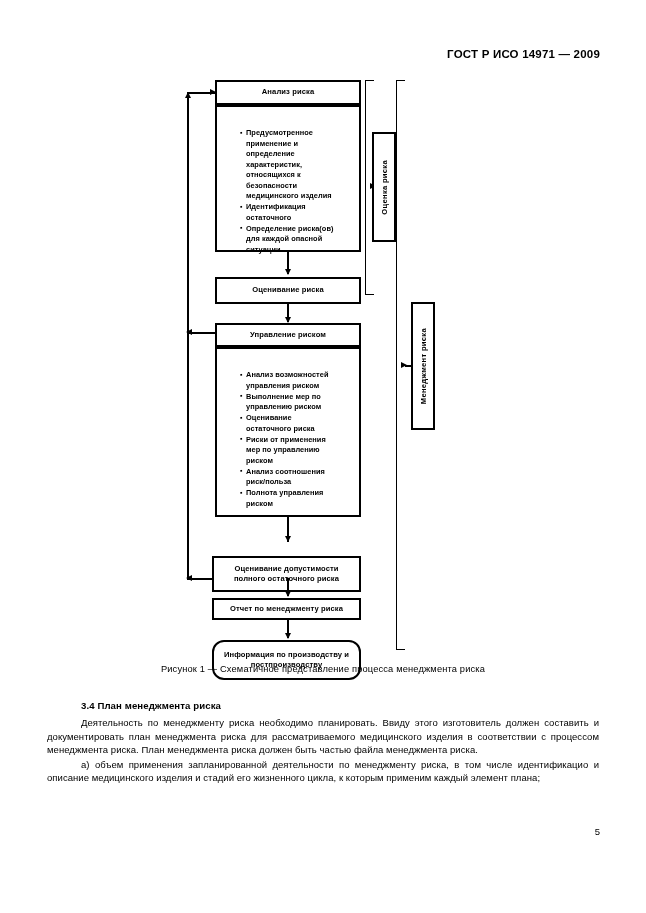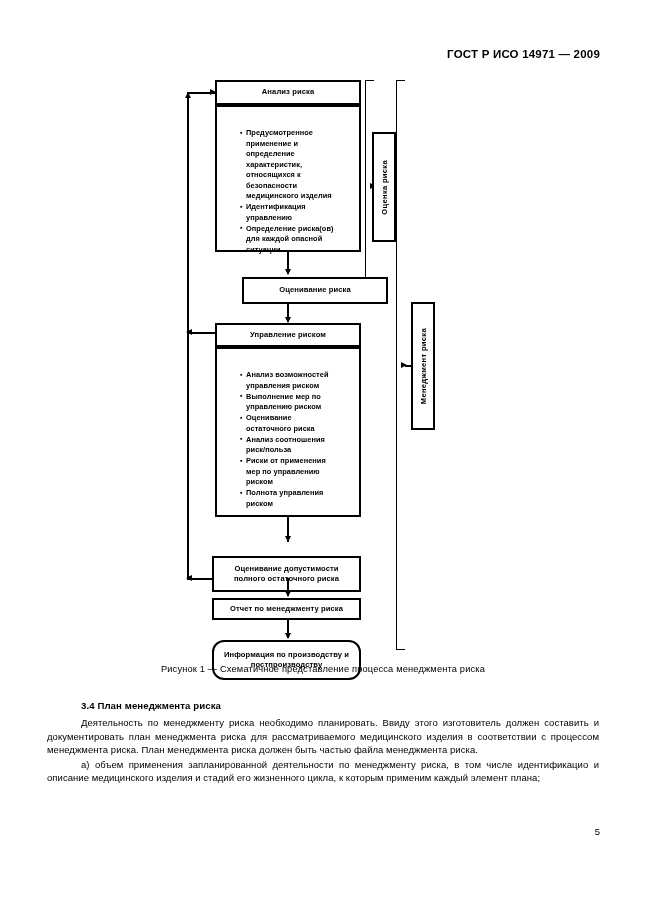--- a/index.html
+++ b/index.html
@@ -199,54 +199,54 @@
   <div class="ln hline" style="left:187px; top:260px; width:28px;"></div>
   <div class="arrow-left" style="left:186px; top:256.5px;"></div>
 
   <div class="fbox title-only" style="left:215px; top:8px; width:146px; height:25px;">
     <span>Анализ риска</span>
   </div>
 
   <div class="blist" style="left:215px; top:33px; width:146px; height:147px;">
     <ul>
       <li>Предусмотренное применение и определение характеристик, относящихся к безопасности медицинского изделия</li>
-      <li>Идентификация управлению</li>
+      <li>Идентификация остаточного</li>
       <li>Определение риска(ов) для каждой опасной ситуации</li>
     </ul>
   </div>
 
   <div class="ln vline" style="left:287px; top:180px; height:22px;"></div>
   <div class="arrow-down" style="left:284.5px; top:197px;"></div>
 
   <div class="bracket" style="left:365px; top:8px; height:215px;"></div>
   <div class="ln hline" style="left:374px; top:114px; width:18px;"></div>
   <div class="arrow-right" style="left:370px; top:110.5px;"></div>
 
   <div class="vlabel" style="left:372px; top:60px; width:24px; height:110px;">
     <span>Оценка риска</span>
   </div>
 
-  <div class="fbox title-only" style="left:215px; top:205px; width:146px; height:27px;margin-left:27px;">
+  <div class="fbox title-only" style="left:215px; top:205px; width:146px; height:27px;">
     <span>Оценивание риска</span>
   </div>
 
   <div class="ln vline" style="left:287px; top:232px; height:18px;"></div>
   <div class="arrow-down" style="left:284.5px; top:245px;"></div>
 
   <div class="fbox title-only" style="left:215px; top:251px; width:146px; height:24px;">
     <span>Управление риском</span>
   </div>
 
   <div class="blist" style="left:215px; top:275px; width:146px; height:170px;">
     <ul>
       <li>Анализ возможностей управления риском</li>
       <li>Выполнение мер по управлению риском</li>
       <li>Оценивание остаточного риска</li>
+      <li>Риски от применения мер по управлению риском</li>
       <li>Анализ соотношения риск/польза</li>
-      <li>Риски от применения мер по управлению риском</li>
       <li>Полнота управления риском</li>
     </ul>
   </div>
 
   <div class="ln vline" style="left:287px; top:445px; height:25px;"></div>
   <div class="arrow-down" style="left:284.5px; top:464px;"></div>
 
   <div class="bracket2" style="left:396px; top:8px; height:570px;"></div>
   <div class="ln hline" style="left:405px; top:293px; width:18px;"></div>
   <div class="arrow-right" style="left:401px; top:289.5px;"></div>

